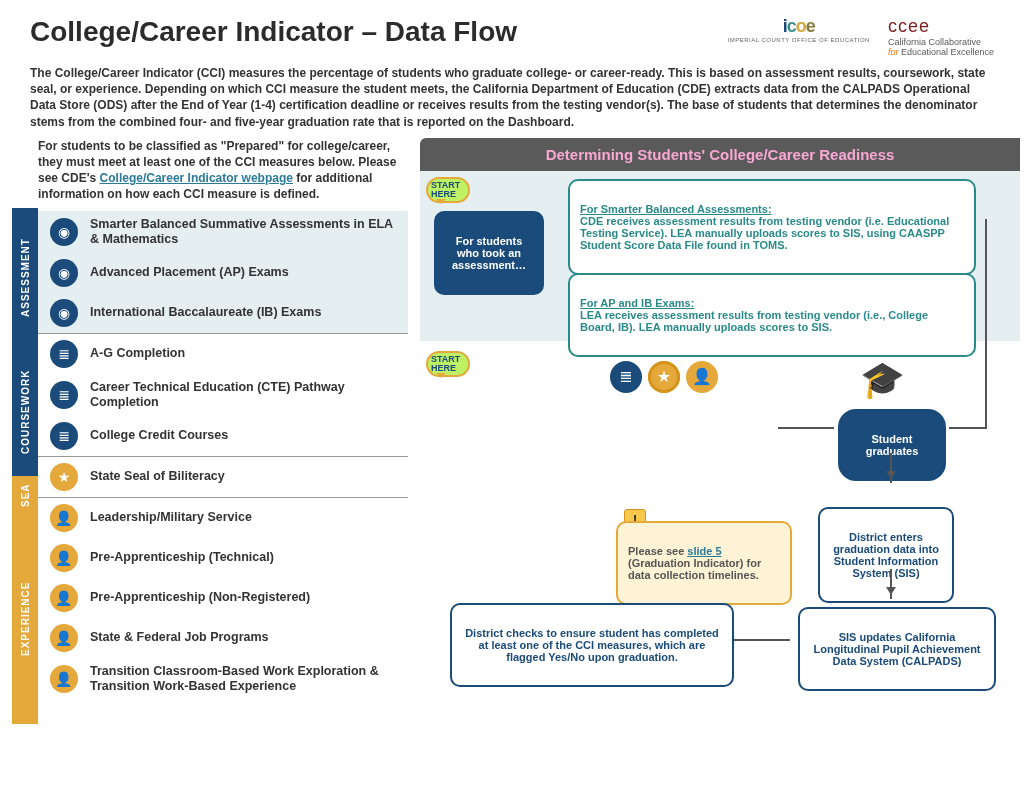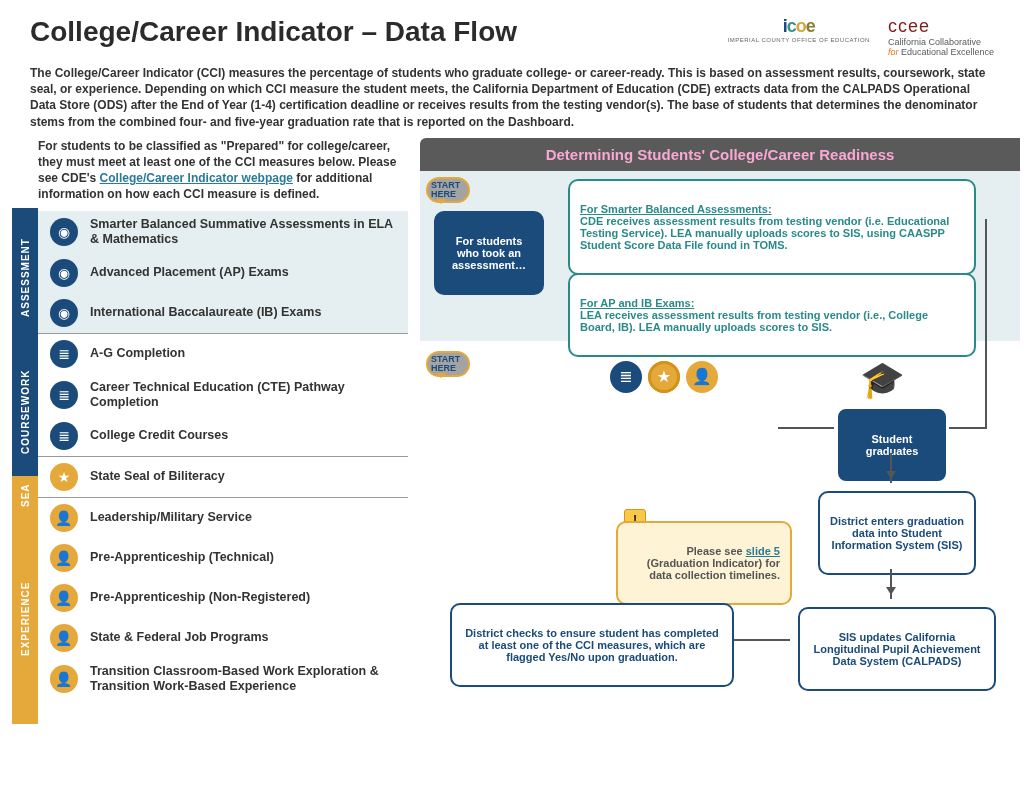--- a/index.html
+++ b/index.html
@@ -24,27 +24,27 @@
 .row{display:flex;align-items:center;gap:12px;padding:6px 8px 6px 12px;min-height:38px}
 .icon{width:28px;height:28px;border-radius:50%;background:var(--bg);flex-shrink:0;display:flex;align-items:center;justify-content:center;color:#fff;font-size:14px}
 .row-text{font-size:12.5px;font-weight:700;color:#333;line-height:1.2}
 .assessment{--bg:#1a4b7a;background:#e5eef0}
 .coursework{--bg:#1a4b7a}
 .seal{--bg:#e5a83a}
 .experience{--bg:#e5a83a}
 .rightcol{flex:1;position:relative}
 .dethead{background:#5a5a5a;color:#f9a8d4;text-align:center;padding:8px;font-size:15px;font-weight:700;border-top-left-radius:6px}
 .flowarea{position:relative;height:570px}
-.starthere{position:absolute;background:#a3a3a3;border:2px solid #e5a83a;color:#1a4b7a;font-weight:900;font-size:9px;padding:2px 3px;border-radius:13px;line-height:1;width:44px}
+.starthere{position:absolute;background:#bef264;border:2px solid #e5a83a;color:#1a4b7a;font-weight:900;font-size:9px;padding:2px 3px;border-radius:13px;line-height:1;width:44px}
 .starthere:after{content:"";position:absolute;bottom:-8px;left:8px;border:5px solid transparent;border-top-color:#e5a83a}
 .box{position:absolute;border:2px solid #1a4b7a;border-radius:10px;background:#fff;padding:22px 10px;font-size:11px;font-weight:700;color:#1a4b7a;text-align:center}
 .box.dark{background:#1a4b7a;color:#fff;text-align:left}
 .box.teal{border-color:#2a8a8a;color:#2a8a8a;text-align:left}
 .box.teal .u{text-decoration:underline}
-.box.warn{background:#fef3d5;border-color:#e5a83a;color:#555;text-align:right;font-weight:600}
+.box.warn{background:#fef3d5;border-color:#e5a83a;color:#555;text-align:left;font-weight:600}
 .box.warn a{color:#2a7a9a;text-decoration:underline}
 .assessbg{position:absolute;left:0;top:0;right:0;height:170px;background:#e5eef0}
 .arrow{position:absolute;background:#555}
 .arrow.v:after{content:"";position:absolute;bottom:-1px;left:-4px;border:5px solid transparent;border-top:8px solid #555}
 .arrow.h:after{content:"";position:absolute;right:auto;left:-1px;top:-4px;border:5px solid transparent;border-right:8px solid #555}
 .iconrow{display:flex;gap:6px;position:absolute}
 .circ{width:32px;height:32px;border-radius:50%;display:flex;align-items:center;justify-content:center;font-size:16px}
 .circ.navy{background:#1a4b7a;color:#fff}
 .circ.gold{background:#e5a83a;color:#fff;box-shadow:0 0 0 3px #d4941a inset}
 .circ.orange{background:#e5a83a;color:#fff}
@@ -157,24 +157,24 @@
       </div>
 
       <div class="starthere" style="left:6px;top:180px">START HERE</div>
       <div class="iconrow" style="left:190px;top:190px">
         <div class="circ navy">≣</div>
         <div class="circ gold">★</div>
         <div class="circ orange">👤</div>
       </div>
 
       <div class="diploma" style="left:440px;top:188px">🎓</div>
-      <div class="box dark" style="left:418px;top:238px;width:108px;text-align:center;border-radius:8px">Student graduates</div>
+      <div class="box dark" style="left:418px;top:238px;width:108px;text-align:center;border-radius:18px">Student graduates</div>
 
       <div class="arrow v" style="left:470px;top:282px;width:2px;height:30px"></div>
-      <div class="box" style="left:398px;top:320px;width:158px">District enters graduation data into Student Information System (SIS)</div>
+      <div class="box" style="left:398px;top:336px;width:136px">District enters graduation data into Student Information System (SIS)</div>
 
       <div class="alerticon" style="left:204px;top:338px">!</div>
       <div class="box warn" style="left:196px;top:350px;width:176px">
         <span>Please see </span><a href="#">slide 5</a><span> (Graduation Indicator) for data collection timelines.</span>
       </div>
 
       <div class="arrow v" style="left:470px;top:398px;width:2px;height:30px"></div>
       <div class="box" style="left:378px;top:436px;width:198px">SIS updates California Longitudinal Pupil Achievement Data System (CALPADS)</div>
 
       <div class="arrow h" style="left:300px;top:468px;width:70px;height:2px"></div>

